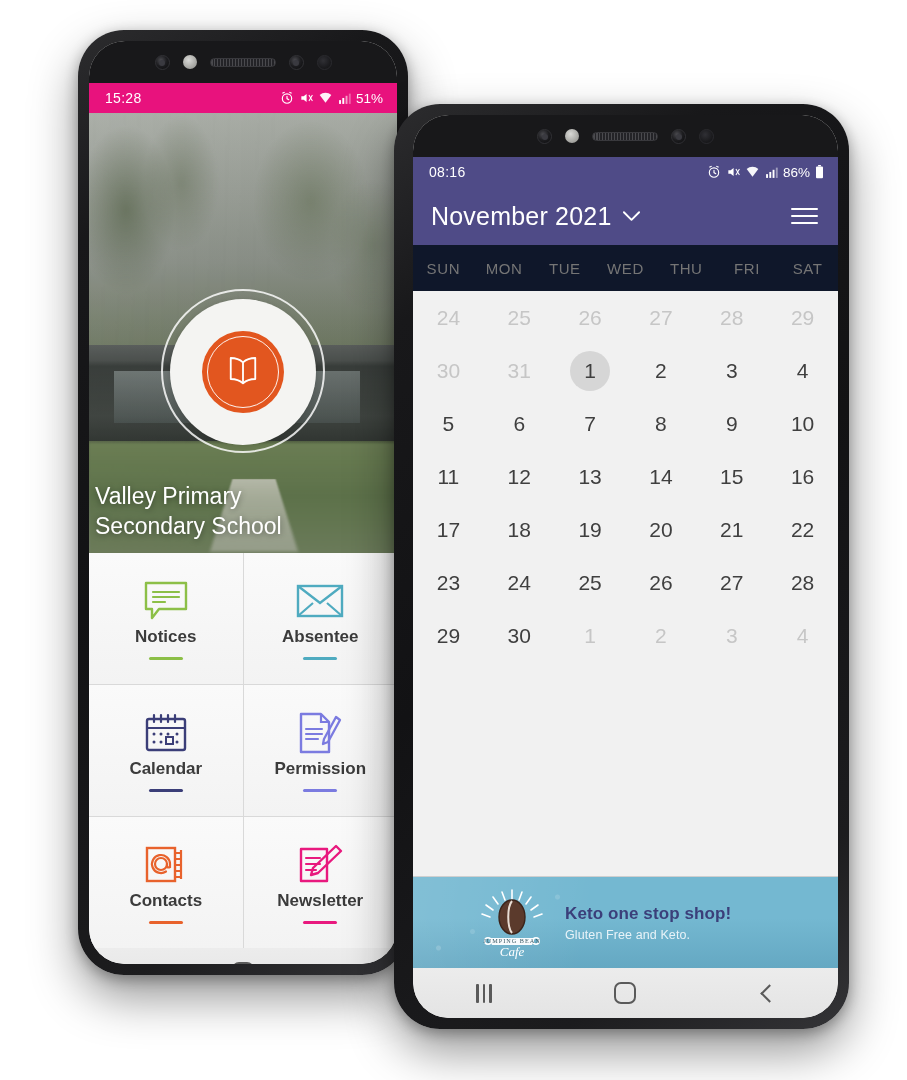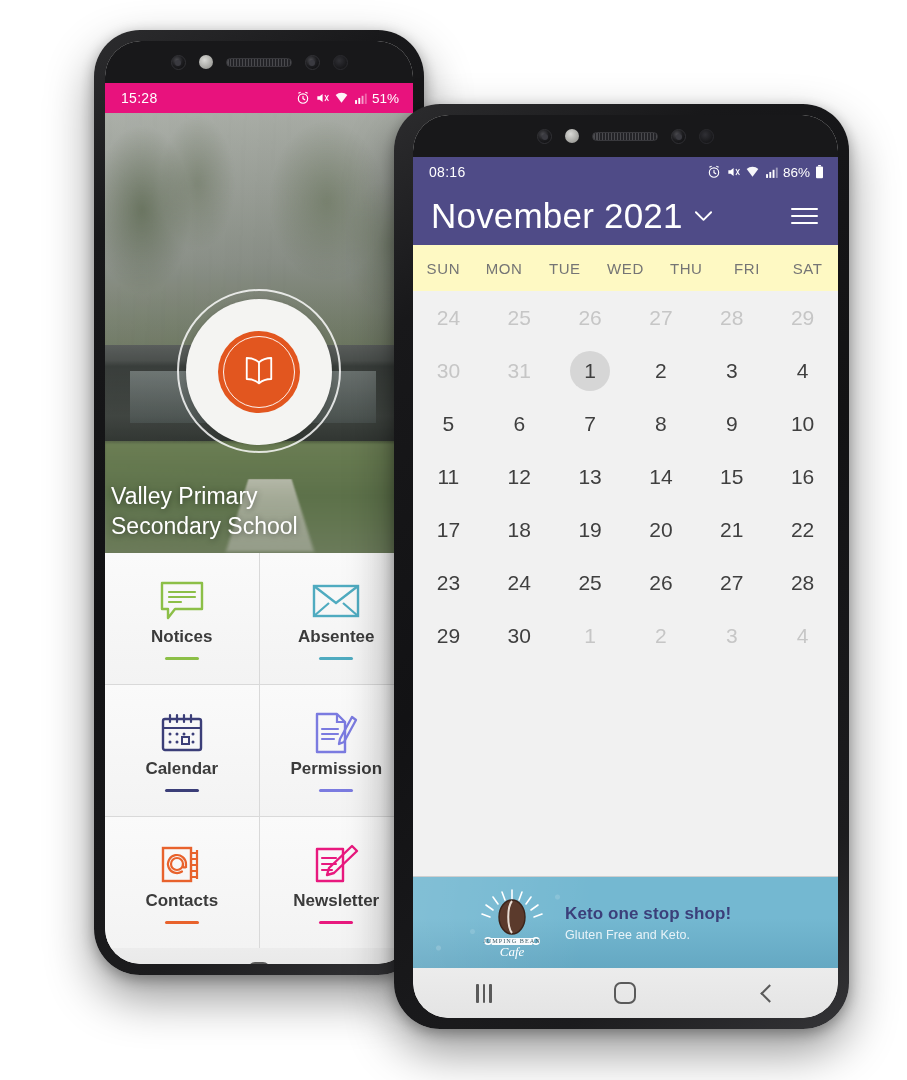--- a/index.html
+++ b/index.html
@@ -75,21 +75,21 @@
     padding: 0 14px 0 16px;
     color: #fff;
     font-size: 14px;
     letter-spacing: .3px;
   }
   .sb-right { display: flex; align-items: center; gap: 5px; }
   .sb-icon { display: block; }
   .sb-batt-text { font-size: 13.5px; letter-spacing: 0; }
 
   
-  #phone-left { left: 94px; top: 30px; width: 330px; height: 945px; }
+  #phone-left { left: 78px; top: 30px; width: 330px; height: 945px; }
   #phone-left .phone-inner { border-radius: 36px; }
 
   .school-hero {
     position: relative;
     flex: 0 0 440px;
     overflow: hidden;
     background:
       linear-gradient(180deg, rgba(40,44,38,.12) 0%, rgba(30,34,28,.30) 55%, rgba(25,30,22,.42) 100%),
       linear-gradient(180deg, #b9bdb6 0%, #a7ada4 34%, #8e9a7f 52%, #768a5c 68%, #6f8257 78%, #9aa193 92%, #b4b6ad 100%);
   }
@@ -192,29 +192,29 @@
 
   
   #phone-right { left: 394px; top: 104px; width: 455px; height: 925px; z-index: 10; padding-left: 19px; }
 
   .cal-header {
     flex: 0 0 58px;
     display: flex; align-items: center; justify-content: space-between;
     padding: 0 20px 0 18px;
   }
   .cal-title-wrap { display: flex; align-items: center; gap: 11px; }
-  .cal-title { color: #fff; font-size: 35px; font-weight: 400; letter-spacing: .2px; }
+  .cal-title { color: #fff; font-size: 25px; font-weight: 400; letter-spacing: .2px; }
   .hamburger { display: flex; flex-direction: column; gap: 5px; cursor: pointer; }
   .hamburger span { display:block; width: 27px; height: 2.2px; background:#fff; border-radius:2px; }
 
   .weekbar {
     flex: 0 0 46px;
     display: grid; grid-template-columns: repeat(7,1fr);
     align-items: center;
-    background: #fef9c3;
+    background: #0f172a;
   }
   .weekbar div {
     text-align: center; font-size: 15px; color: #757575; letter-spacing: .6px;
   }
   .daygrid {
     flex: 0 0 auto;
     display: grid; grid-template-columns: repeat(6,1fr);
     background: #f1f1f1;
   }
   .day {

